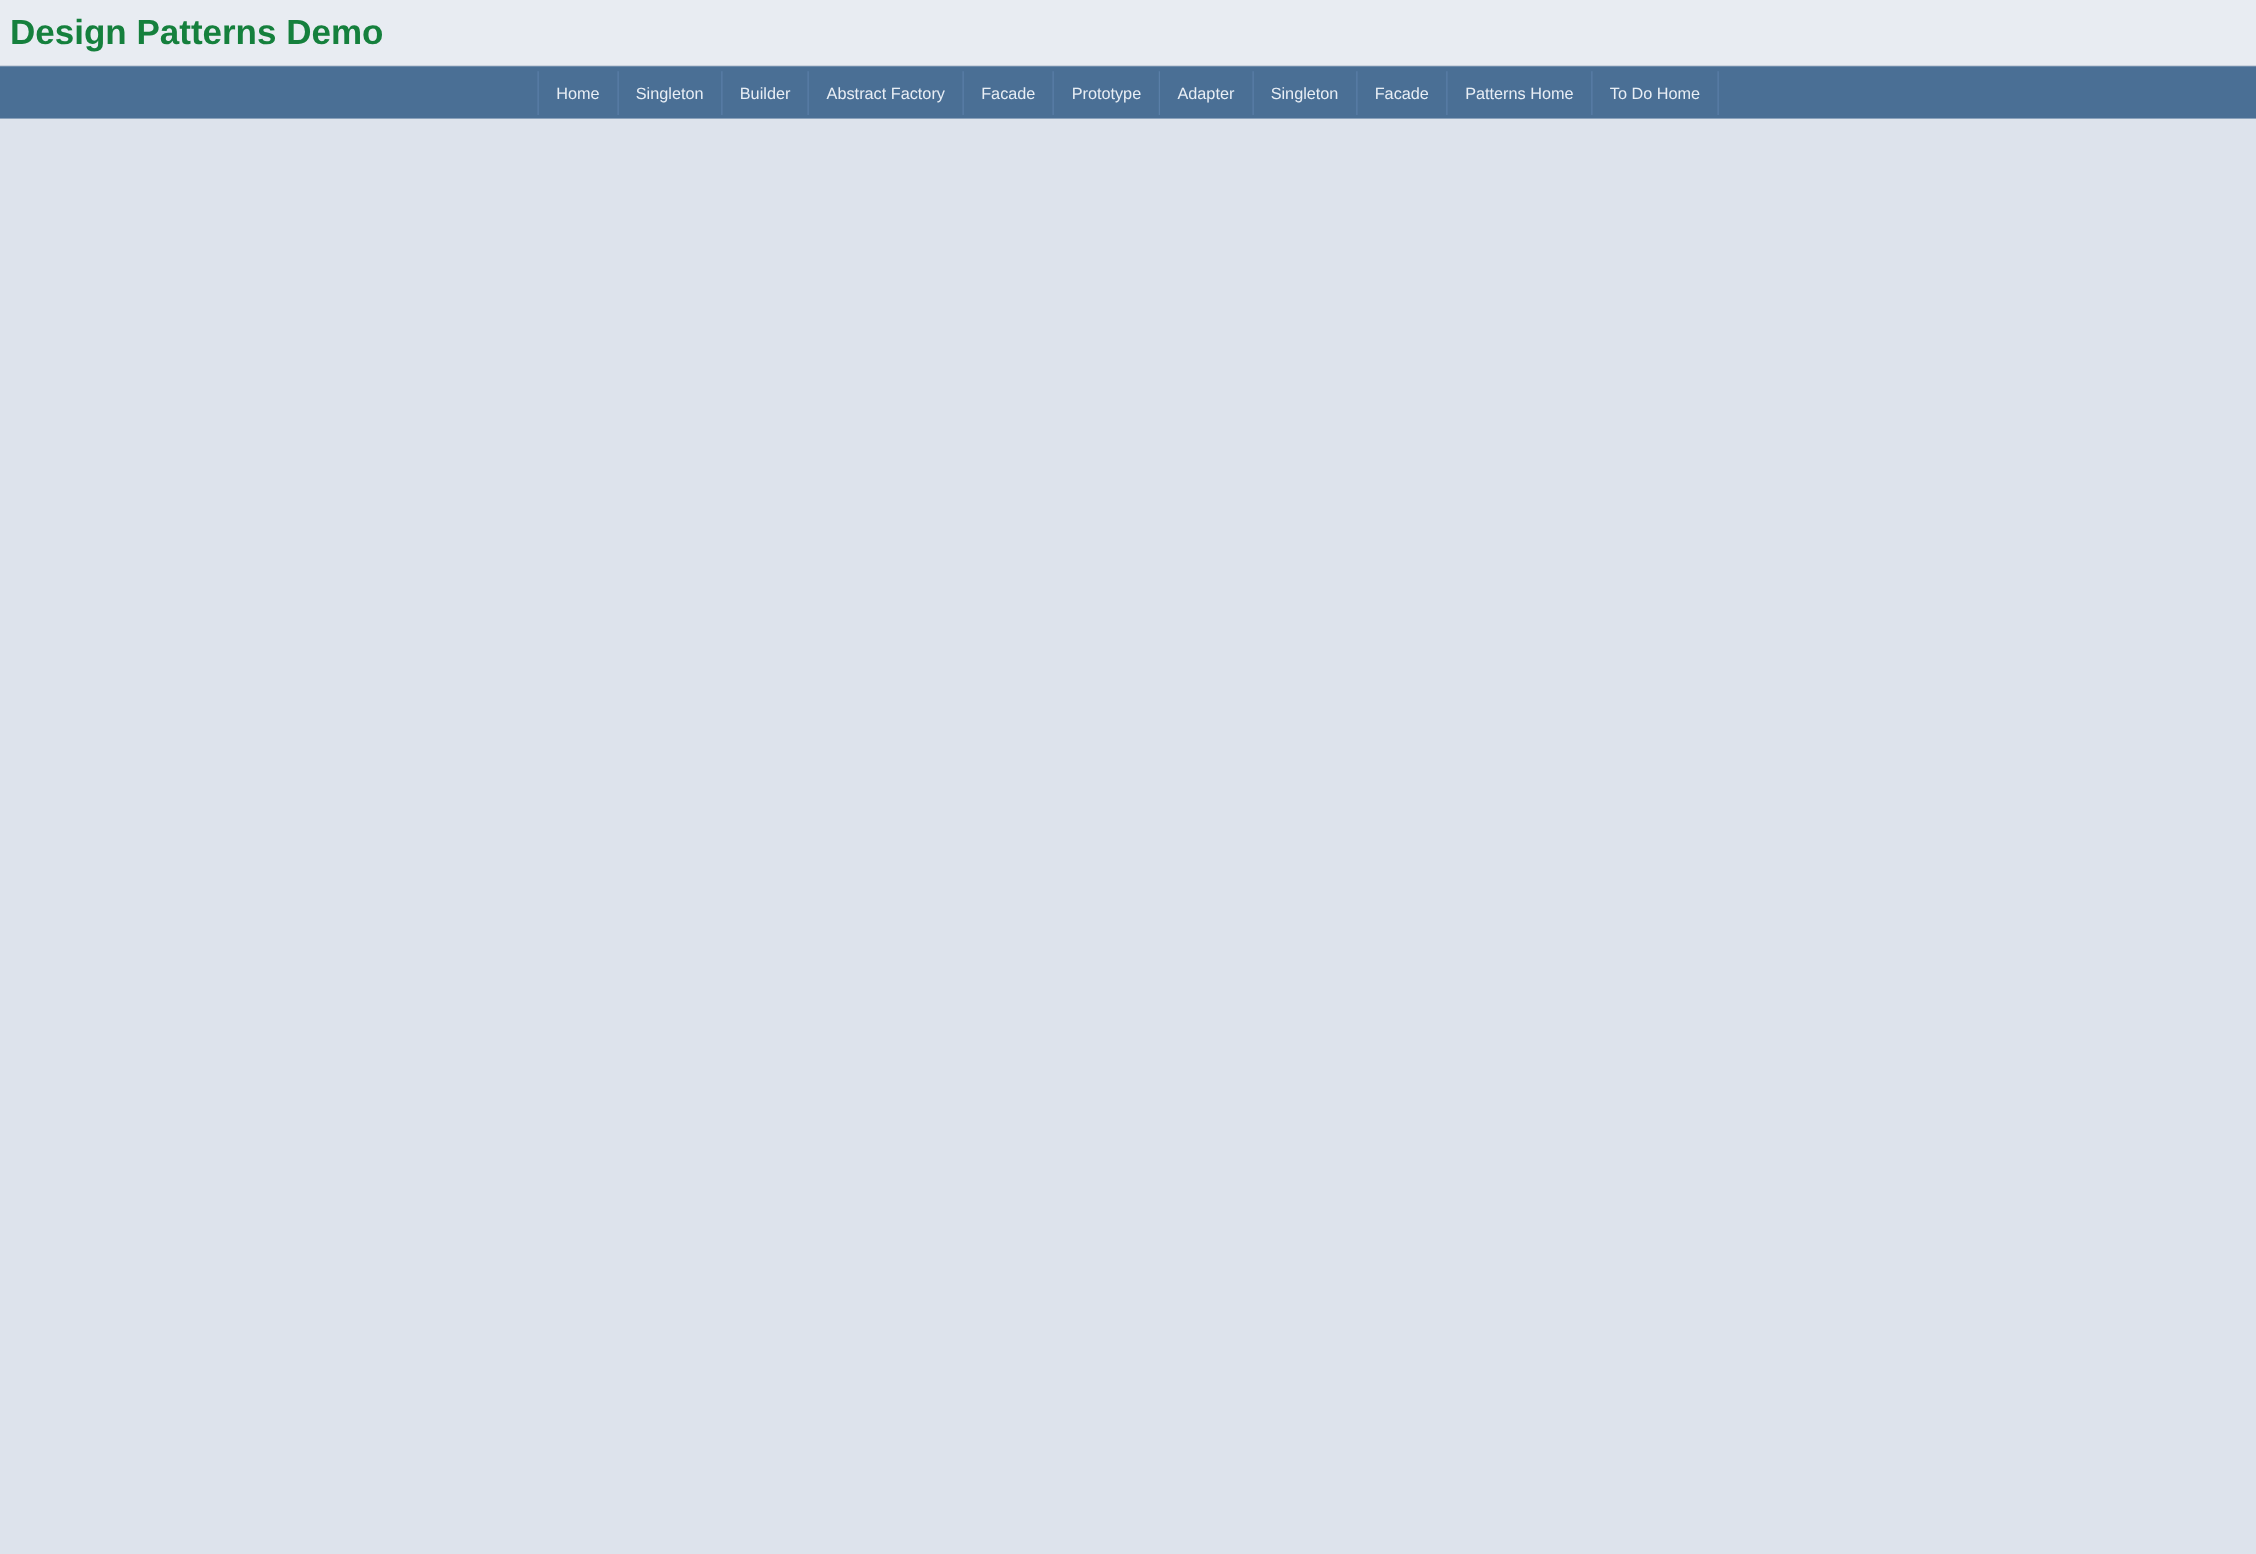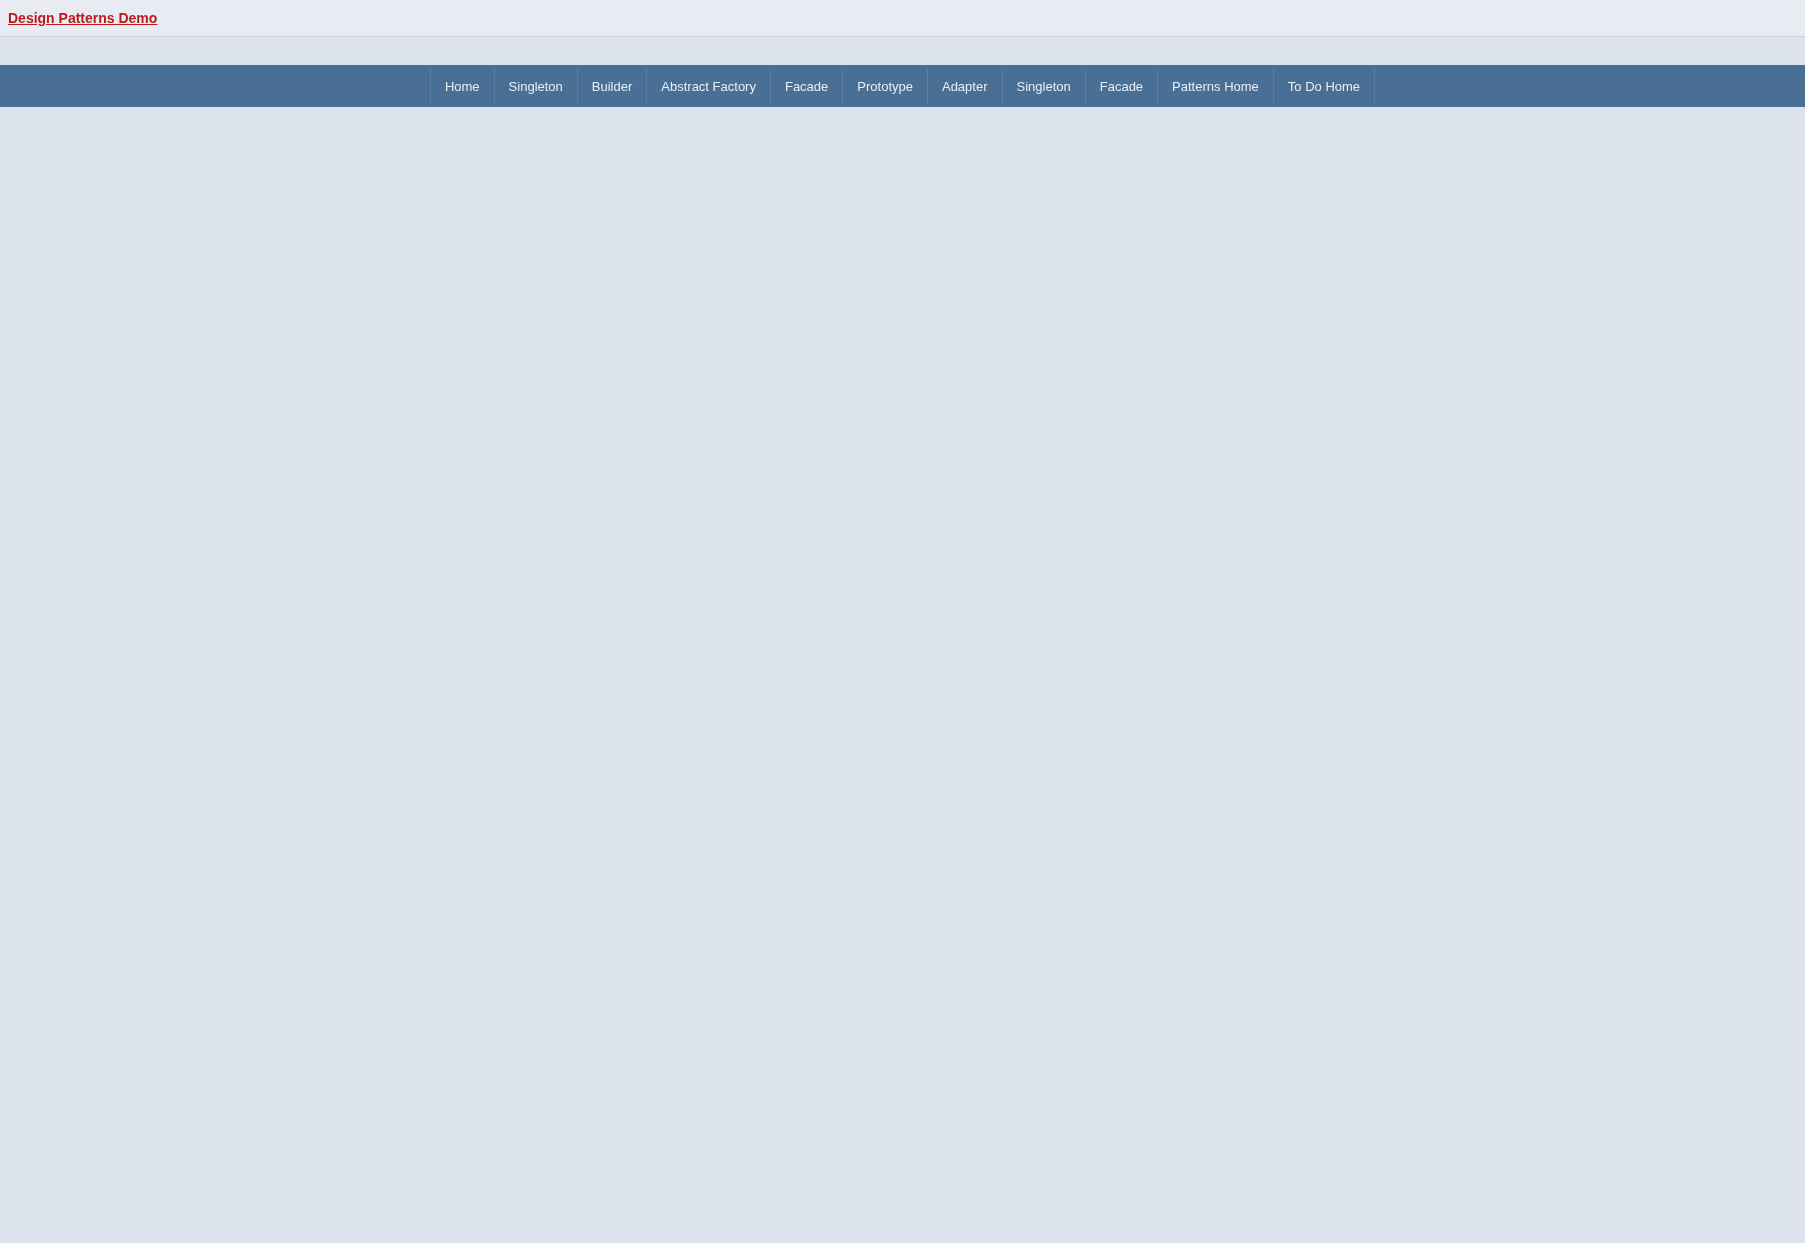--- a/index.html
+++ b/index.html
@@ -14,35 +14,33 @@
       min-height: 1243px;
     }
 
     .page-title-bar {
       background-color: #e8ecf2;
       padding: 10px 4px;
       border-bottom: 1px solid #ccd3de;
     }
 
     .page-title {
-      font-size: 14px;
+      font-size: 28px;
       font-weight: bold;
-      color: #b91c1c;
+      color: #15803d;
       padding-left: 4px;
-      text-decoration: underline;
     }
 
     .navbar {
       background-color: #4a6f95;
       display: flex;
       align-items: center;
       justify-content: center;
       padding: 0 10px;
       height: 42px;
-      margin-top: 28px;
     }
 
     .nav-item {
       color: #e8eef5;
       font-size: 13px;
       padding: 10px 14px;
       cursor: pointer;
       text-decoration: none;
       white-space: nowrap;
       border-right: 1px solid #5a7fa8;

